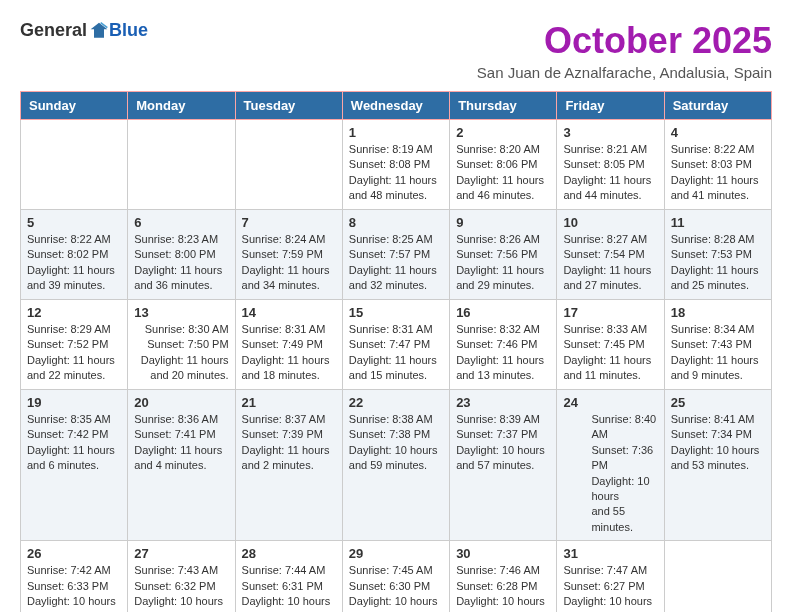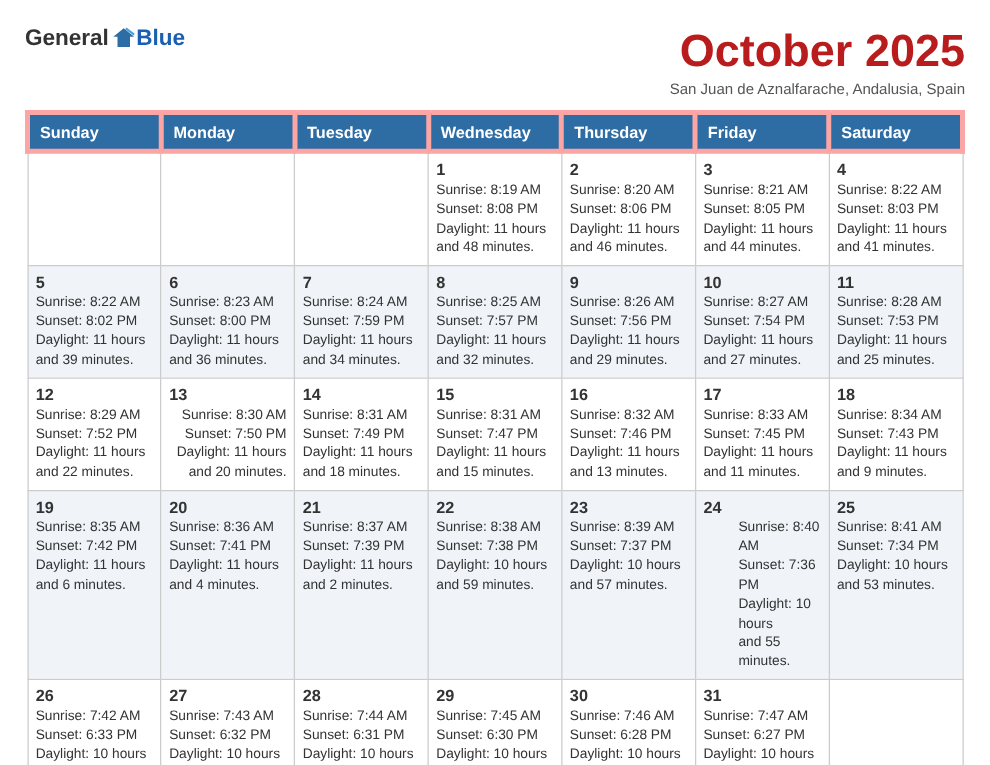--- a/index.html
+++ b/index.html
@@ -35,39 +35,39 @@
       width: 20px;
       height: 20px;
       margin-left: 2px;
     }
     .title-section {
       text-align: right;
     }
     .month-year {
       font-size: 36px;
       font-weight: bold;
-      color: #b91c1c;
+      color: #a21caf;
     }
     .location {
-      font-size: 12px;
+      font-size: 15px;
       color: #555;
       margin-top: 2px;
     }
     .calendar {
       width: 100%;
       border-collapse: collapse;
       border: 1px solid #ccc;
     }
     .calendar th {
       background-color: #2e6da4;
       color: #fff;
       text-align: left;
       padding: 6px 8px;
       font-size: 13px;
-      border: 4px solid #fca5a5;
+      border: 1px solid #fca5a5;
     }
     .calendar td {
       vertical-align: top;
       border: 1px solid #ccc;
       padding: 5px 6px;
       font-size: 11px;
       color: #333;
       width: calc(100% / 7);
       min-height: 85px;
       height: 90px;

